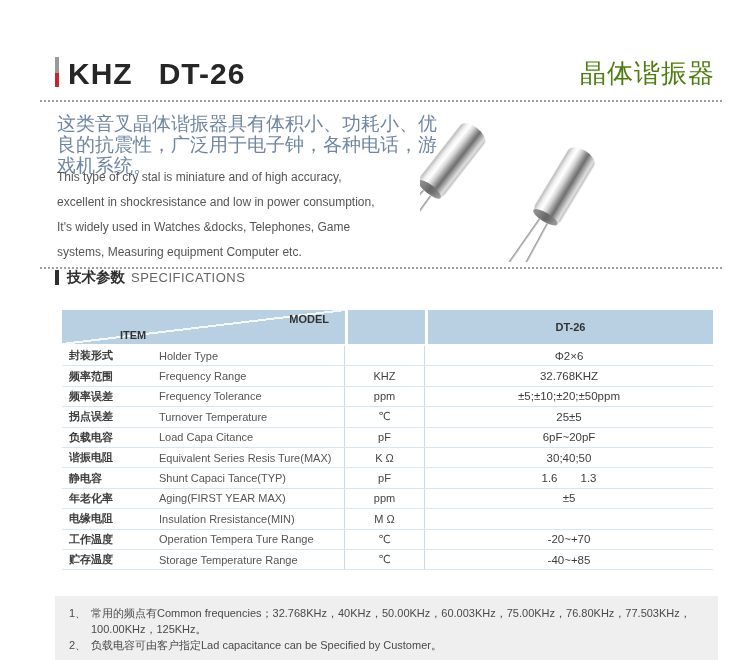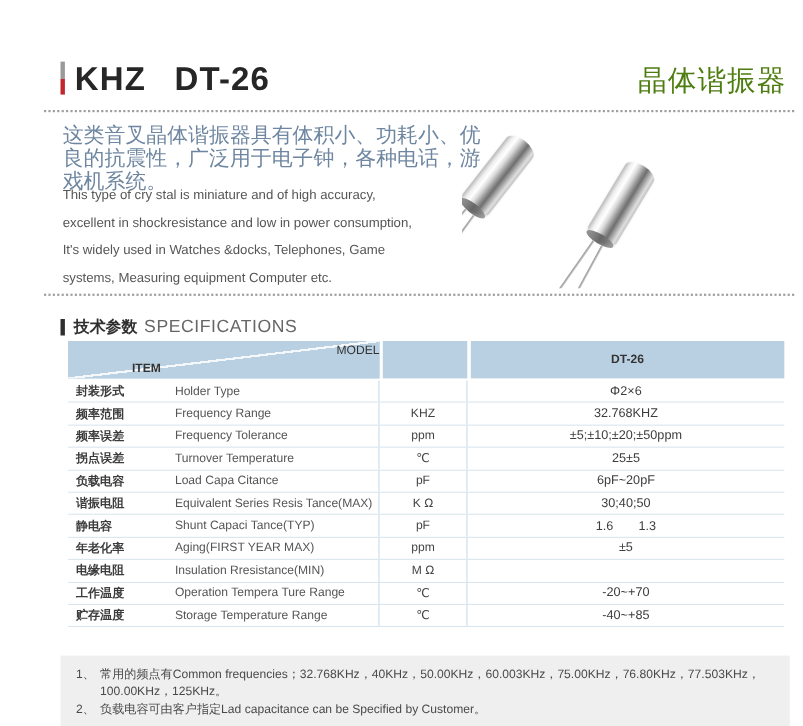--- a/index.html
+++ b/index.html
@@ -2,21 +2,21 @@
 <html><head>
 <meta charset="utf-8">
 <style>
   html,body{margin:0;padding:0;background:#fff;}
   .page{
     position:relative;width:730px;height:660px;background:#ffffff;overflow:hidden;
     font-family:"Liberation Sans","DejaVu Sans",sans-serif;color:#333;
   }
 
   
-  .hdr{position:absolute;left:55px;top:56px;width:660px;display:flex;align-items:flex-start;}
+  .hdr{position:absolute;left:55px;top:56px;width:660px;display:flex;align-items:center;}
   .hdr-bar{width:4px;height:30px;flex:none;margin-bottom:3px;
     background:linear-gradient(to bottom,#9a9a9a 0%,#9a9a9a 52%,#c1272d 52%,#c1272d 100%);}
   .hdr-title{margin-left:9px;font-size:30px;font-weight:bold;color:#262626;letter-spacing:1px;white-space:nowrap;}
   .hdr-title .gap{display:inline-block;width:26px;}
   .hdr-cat{margin-left:auto;font-size:26px;color:#4d7c0f;letter-spacing:1px;}
 
   .dotted{position:absolute;left:40px;width:682px;border-top:2px dotted #9f9f9f;height:0;}
   .dotted-1{top:100px;}
   .dotted-2{top:267px;}
 
@@ -38,35 +38,35 @@
   }
   .crystal .lead{position:absolute;width:2.4px;background:linear-gradient(90deg,#8f8f8f,#d6d6d6);}
   .crystal-1{left:30px;top:8px;transform:rotate(38deg);transform-origin:50% 25%;}
   .crystal-1 .lead-1{left:10px;top:82px;height:88px;transform:rotate(3.5deg);transform-origin:top center;}
   .crystal-1 .lead-2{left:19px;top:82px;height:94px;transform:rotate(-2deg);transform-origin:top center;}
   .crystal-2{left:140px;top:32px;transform:rotate(31deg);transform-origin:50% 25%;}
   .crystal-2 .lead-1{left:10px;top:82px;height:86px;transform:rotate(4deg);transform-origin:top center;}
   .crystal-2 .lead-2{left:19px;top:82px;height:92px;transform:rotate(-2.5deg);transform-origin:top center;}
 
   
-  .sect{position:absolute;left:55px;top:288px;display:flex;align-items:center;}
+  .sect{position:absolute;left:55px;top:268px;display:flex;align-items:center;}
   .sect-bar{width:4px;height:15px;background:#2f2f2f;flex:none;}
   .sect-cn{margin-left:8px;font-size:14.5px;font-weight:bold;color:#2f2f2f;}
-  .sect-en{margin-left:6px;font-size:16px;color:#666;letter-spacing:.5px;}
+  .sect-en{margin-left:6px;font-size:13px;color:#666;letter-spacing:.5px;}
 
   
   .spec{position:absolute;left:62px;top:310px;width:651px;font-size:11px;}
   .thead{display:flex;height:34px;}
   .th{background:#b9d0e2;}
   .th-item{width:283px;flex:none;position:relative;
     background-image:
       linear-gradient(to bottom right,transparent calc(50% - 1px),rgba(255,255,255,.85) calc(50% - 1px),rgba(255,255,255,.85) calc(50% + 1px),transparent calc(50% + 1px)),
       linear-gradient(#b9d0e2,#b9d0e2);}
   .th-item .lbl-item{position:absolute;left:58px;bottom:3px;font-weight:bold;color:#333;}
-  .th-item .lbl-model{position:absolute;right:0;top:3px;font-weight:normal;color:#333;}
+  .th-item .lbl-model{position:absolute;right:16px;top:3px;font-weight:bold;color:#333;}
   .th-gap{width:3px;flex:none;background:#fff;}
   .th-unit{width:77px;flex:none;}
   .th-col{flex:1;display:flex;align-items:center;justify-content:center;font-weight:bold;color:#333;}
   .tbody{margin-top:2px;}
   .trow{display:flex;height:19.4px;align-items:center;border-bottom:1px solid #d9e6ef;}
   .c1{width:283px;flex:none;display:flex;align-items:center;height:100%;border-right:1px solid #c9dcea;padding-left:7px;box-sizing:border-box;}
   .c1 .cn{font-weight:bold;color:#3c3c3c;flex:none;width:62px;}
   .c1 .en{color:#555;margin-left:28px;white-space:nowrap;}
   .c2{width:80px;flex:none;height:100%;display:flex;align-items:center;justify-content:center;border-right:1px solid #c9dcea;color:#444;box-sizing:border-box;}
   .c3{flex:1;height:100%;display:flex;align-items:center;justify-content:center;color:#3c3c3c;font-size:11.5px;white-space:pre;}
@@ -166,21 +166,21 @@
         <span class="cn">负载电容</span>
         <span class="en">Load Capa Citance</span>
       </div>
       <div class="c2">pF</div>
       <div class="c3">6pF~20pF</div>
     </div>
 
     <div class="trow">
       <div class="c1">
         <span class="cn">谐振电阻</span>
-        <span class="en">Equivalent Series Resis Tance(MAX)</span>
+        <span class="en">Equivalent Series Resis Ture(MAX)</span>
       </div>
       <div class="c2">K Ω</div>
       <div class="c3">30;40;50</div>
     </div>
 
 
     <div class="trow">
       <div class="c1">
         <span class="cn">静电容</span>
         <span class="en">Shunt Capaci Tance(TYP)</span>

